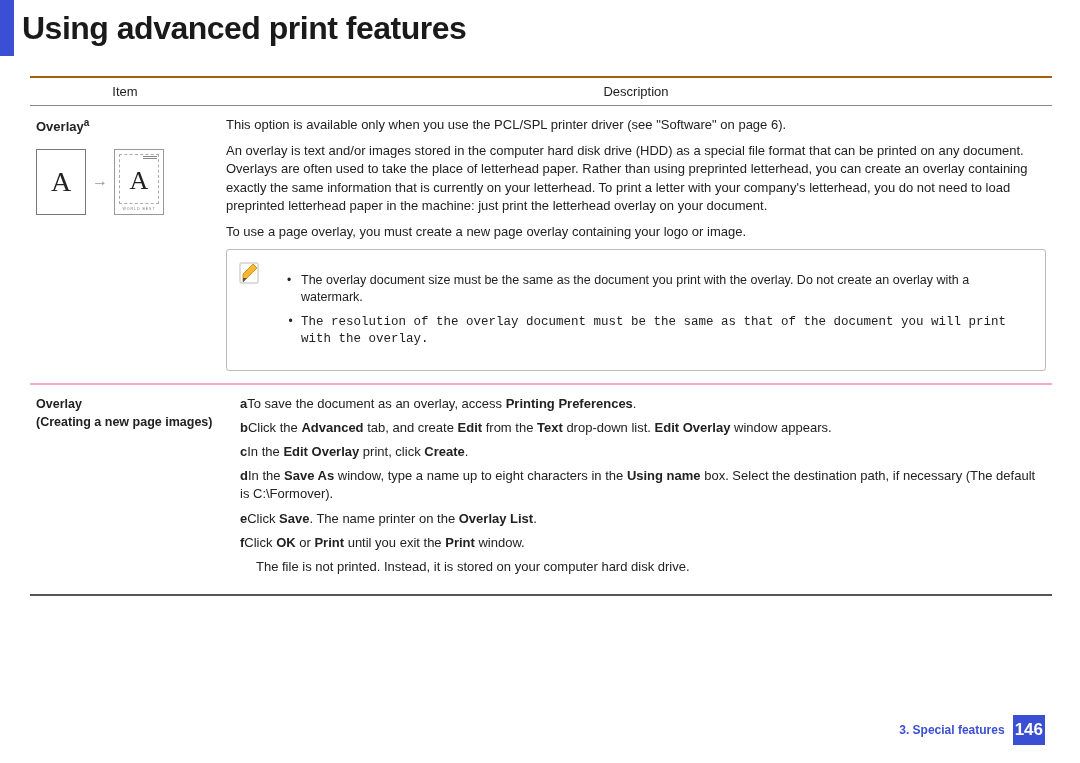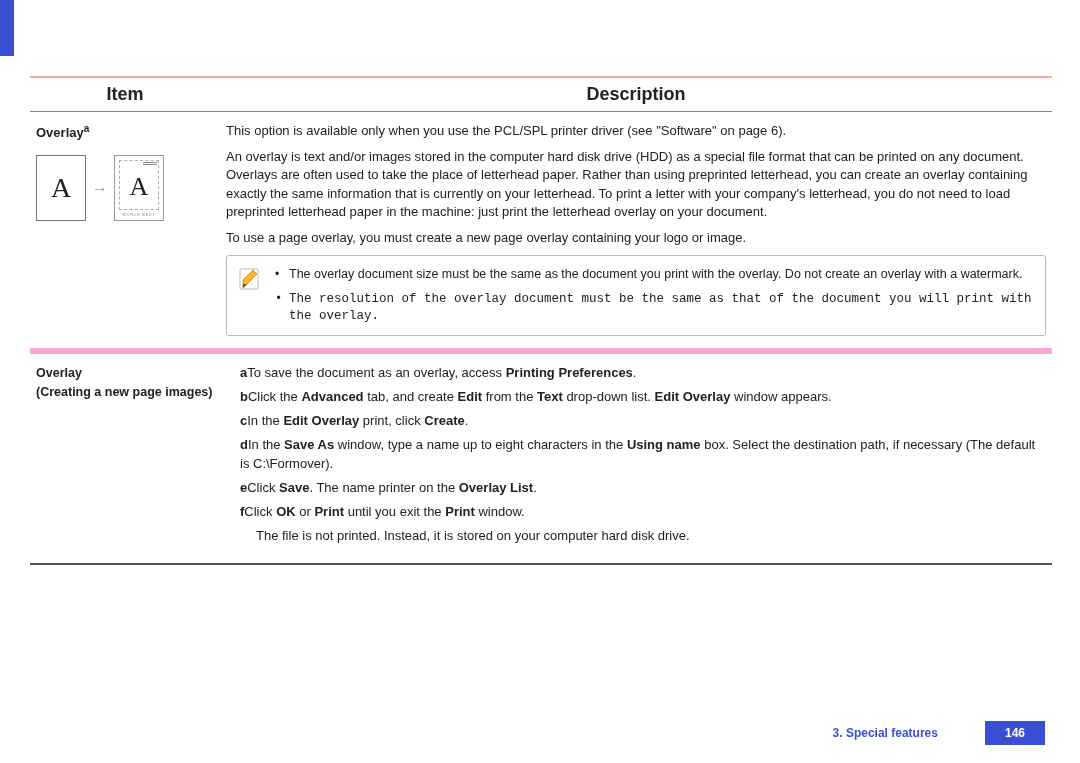--- a/index.html
+++ b/index.html
@@ -34,32 +34,32 @@
     padding: 20px 28px 0 30px;
   }
   table.main {
     width: 100%;
     border-collapse: collapse;
     table-layout: fixed;
   }
   table.main col.item { width: 190px; }
   table.main th {
     text-align: center;
-    font-weight: 700;
-    font-size: 18px;
+    font-weight: 400;
+    font-size: 13px;
     padding: 6px 4px;
-    border-top: 2px solid #fca5a5;
+    border-top: 2px solid #a16207;
     border-bottom: 1px solid #888;
   }
   table.main td {
     padding: 10px 6px 12px 6px;
     vertical-align: top;
     font-size: 13px;
     line-height: 1.4;
-    border-bottom: 6px solid #f9a8d4;
+    border-bottom: 2px solid #f9a8d4;
   }
   table.main tr.last td { border-bottom: 2px solid #555; }
   .item-label {
     font-weight: 700;
     font-size: 13px;
   }
   .item-label sup { font-size: 10px; }
   .item-sub {
     font-weight: 700;
     font-size: 12.5px;
@@ -75,21 +75,21 @@
     position: relative;
     font-size: 12.5px;
   }
   .note-icon {
     position: absolute;
     left: 10px;
     top: 10px;
     width: 26px;
     height: 26px;
   }
-  .note-box ul { list-style: none; padding: 0; margin: 0; }
+  .note-box ul { list-style: none; padding: 0; margin: 12px; }
   .note-box li {
     position: relative;
     padding-left: 14px;
     margin-bottom: 8px;
     line-height: 1.35;
   }
   .note-box li:last-child { margin-bottom: 0; font-family: Liberation Mono, monospace; }
   .note-box li::before {
     content: "•";
     position: absolute;
@@ -163,31 +163,31 @@
     font-size: 12px;
   }
   .footer .chapter {
     color: #3b4fd4;
     font-weight: 700;
   }
   .footer .page-num {
     background: #3b4fd4;
     color: #fff;
     font-weight: 700;
-    padding: 5px 20px;
-    font-size: 12px;
-    margin-left: 39px;
+    padding: 5px 2px;
+    font-size: 17px;
   }
   b { font-weight: 700; }
 </style>
 </head>
 <body>
 
 <div class="titlebar">
   <div class="title-accent"></div>
+  <h1 class="page-title">Using advanced print features</h1>
 </div>
 
 <div class="content">
   <table class="main">
     <colgroup>
         <col class="item">
         <col>
       </colgroup>
     <thead>
       <tr>

